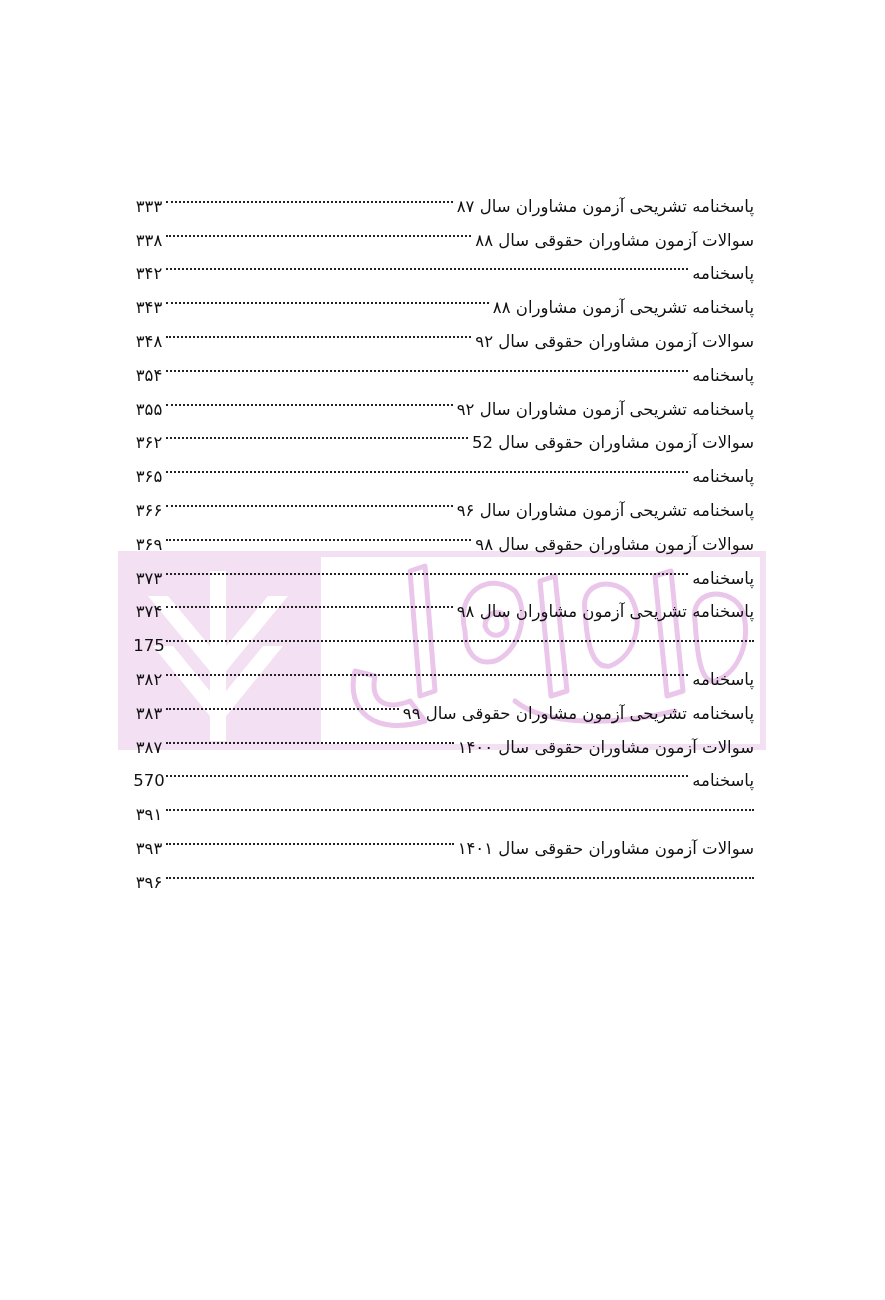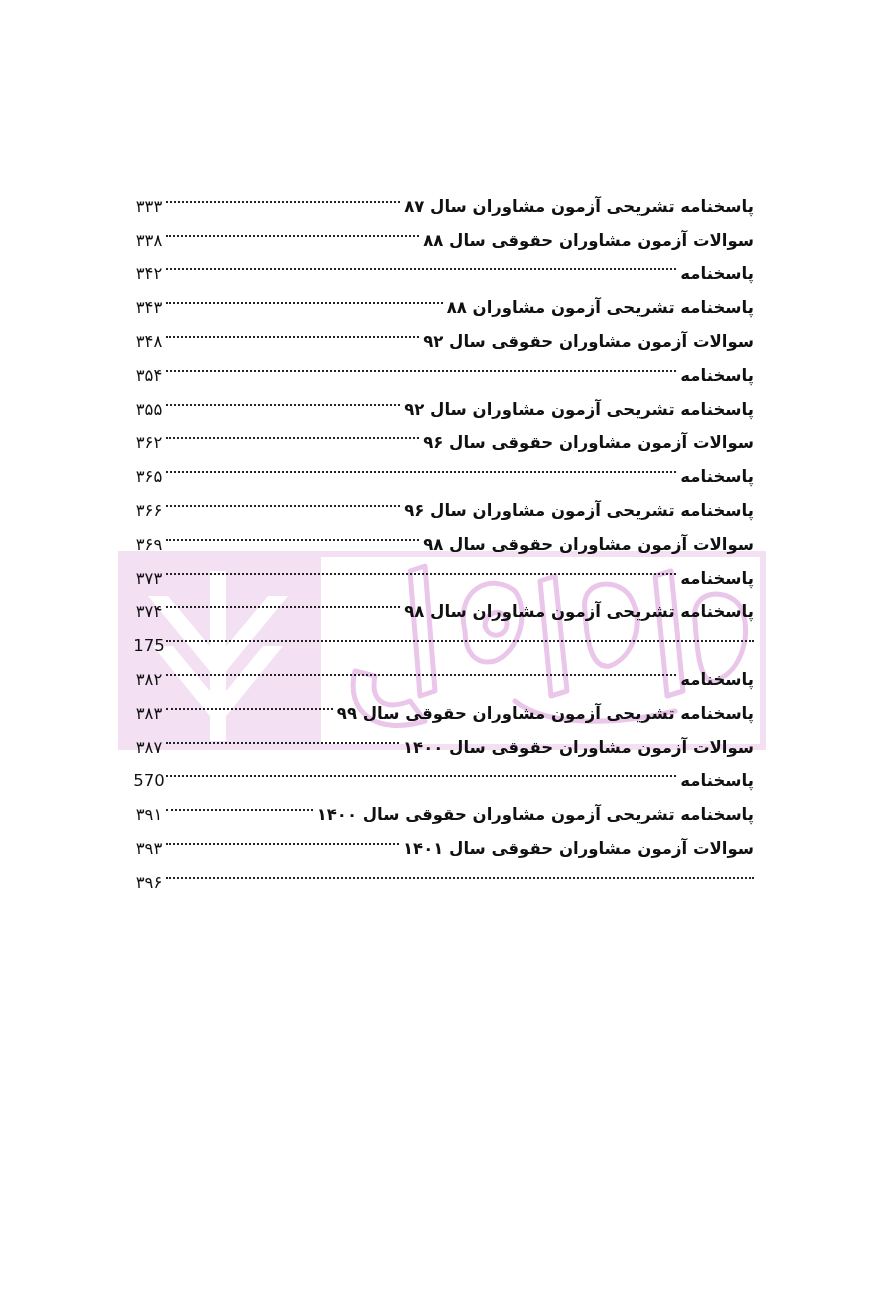--- a/index.html
+++ b/index.html
@@ -65,21 +65,20 @@
       flex-direction: row;
       align-items: baseline;
       height: 33.8px;
       font-size: 16.5px;
       line-height: 33.8px;
       white-space: nowrap;
     }
     .toc-title {
       flex: 0 0 auto;
       padding-left: 4px;
-      font-weight: bold;
     }
     .toc-leader {
       flex: 1 1 auto;
       overflow: hidden;
       position: relative;
       height: 33.8px;
     }
     .toc-leader::before {
       content: "";
       position: absolute;
@@ -159,21 +158,21 @@
     <span class="toc-title">پاسخنامه</span>
     <span class="toc-leader"></span>
     <span class="toc-page">۳۵۴</span>
   </div>
   <div class="toc-row">
     <span class="toc-title">پاسخنامه تشریحی آزمون مشاوران سال ۹۲</span>
     <span class="toc-leader"></span>
     <span class="toc-page">۳۵۵</span>
   </div>
   <div class="toc-row">
-    <span class="toc-title">سوالات آزمون مشاوران حقوقی سال ۹۶</span>
+    <span class="toc-title">سوالات آزمون مشاوران حقوقی سال 52</span>
     <span class="toc-leader"></span>
     <span class="toc-page">۳۶۲</span>
   </div>
   <div class="toc-row">
     <span class="toc-title">پاسخنامه</span>
     <span class="toc-leader"></span>
     <span class="toc-page">۳۶۵</span>
   </div>
   <div class="toc-row">
     <span class="toc-title">پاسخنامه تشریحی آزمون مشاوران سال ۹۶</span>
@@ -213,21 +212,20 @@
     <span class="toc-title">سوالات آزمون مشاوران حقوقی سال ۱۴۰۰</span>
     <span class="toc-leader"></span>
     <span class="toc-page">۳۸۷</span>
   </div>
   <div class="toc-row">
     <span class="toc-title">پاسخنامه</span>
     <span class="toc-leader"></span>
     <span class="toc-page">570</span>
   </div>
   <div class="toc-row">
-    <span class="toc-title">پاسخنامه تشریحی آزمون مشاوران حقوقی سال ۱۴۰۰</span>
     <span class="toc-leader"></span>
     <span class="toc-page">۳۹۱</span>
   </div>
   <div class="toc-row">
     <span class="toc-title">سوالات آزمون مشاوران حقوقی سال ۱۴۰۱</span>
     <span class="toc-leader"></span>
     <span class="toc-page">۳۹۳</span>
   </div>
   <div class="toc-row">
     <span class="toc-leader"></span>

